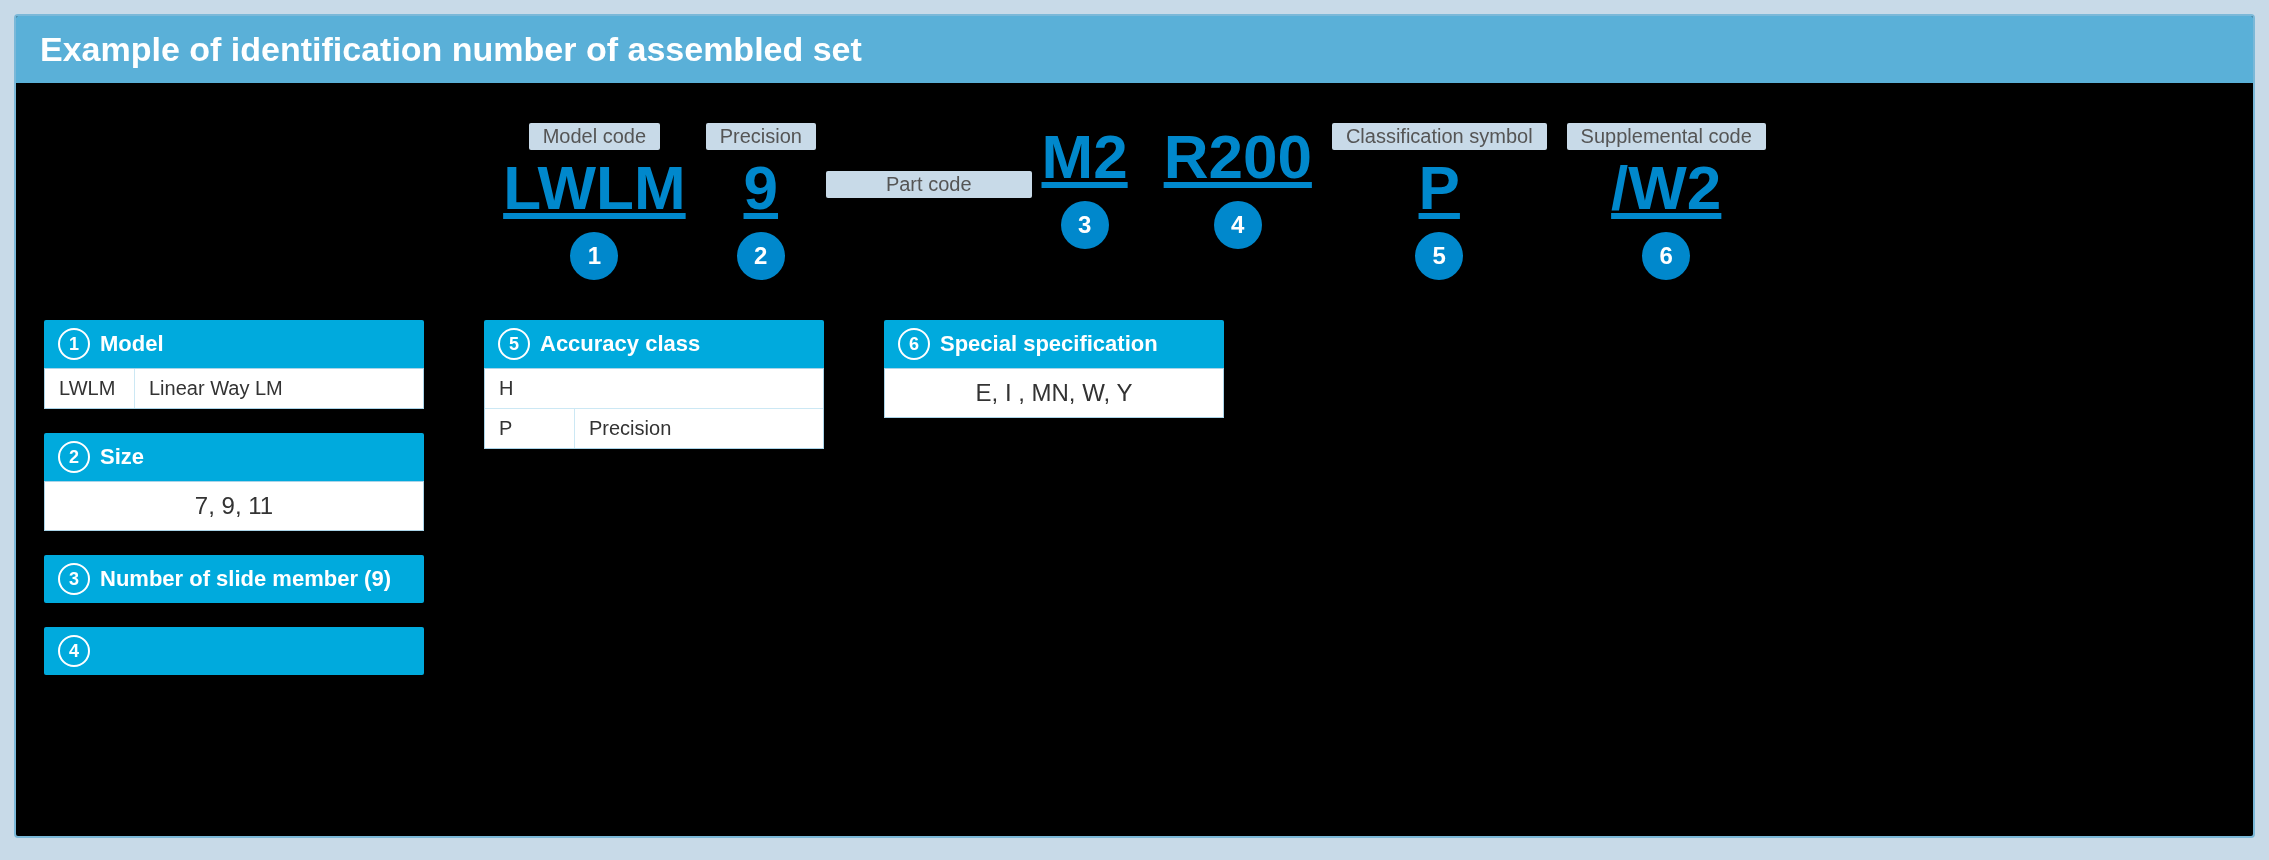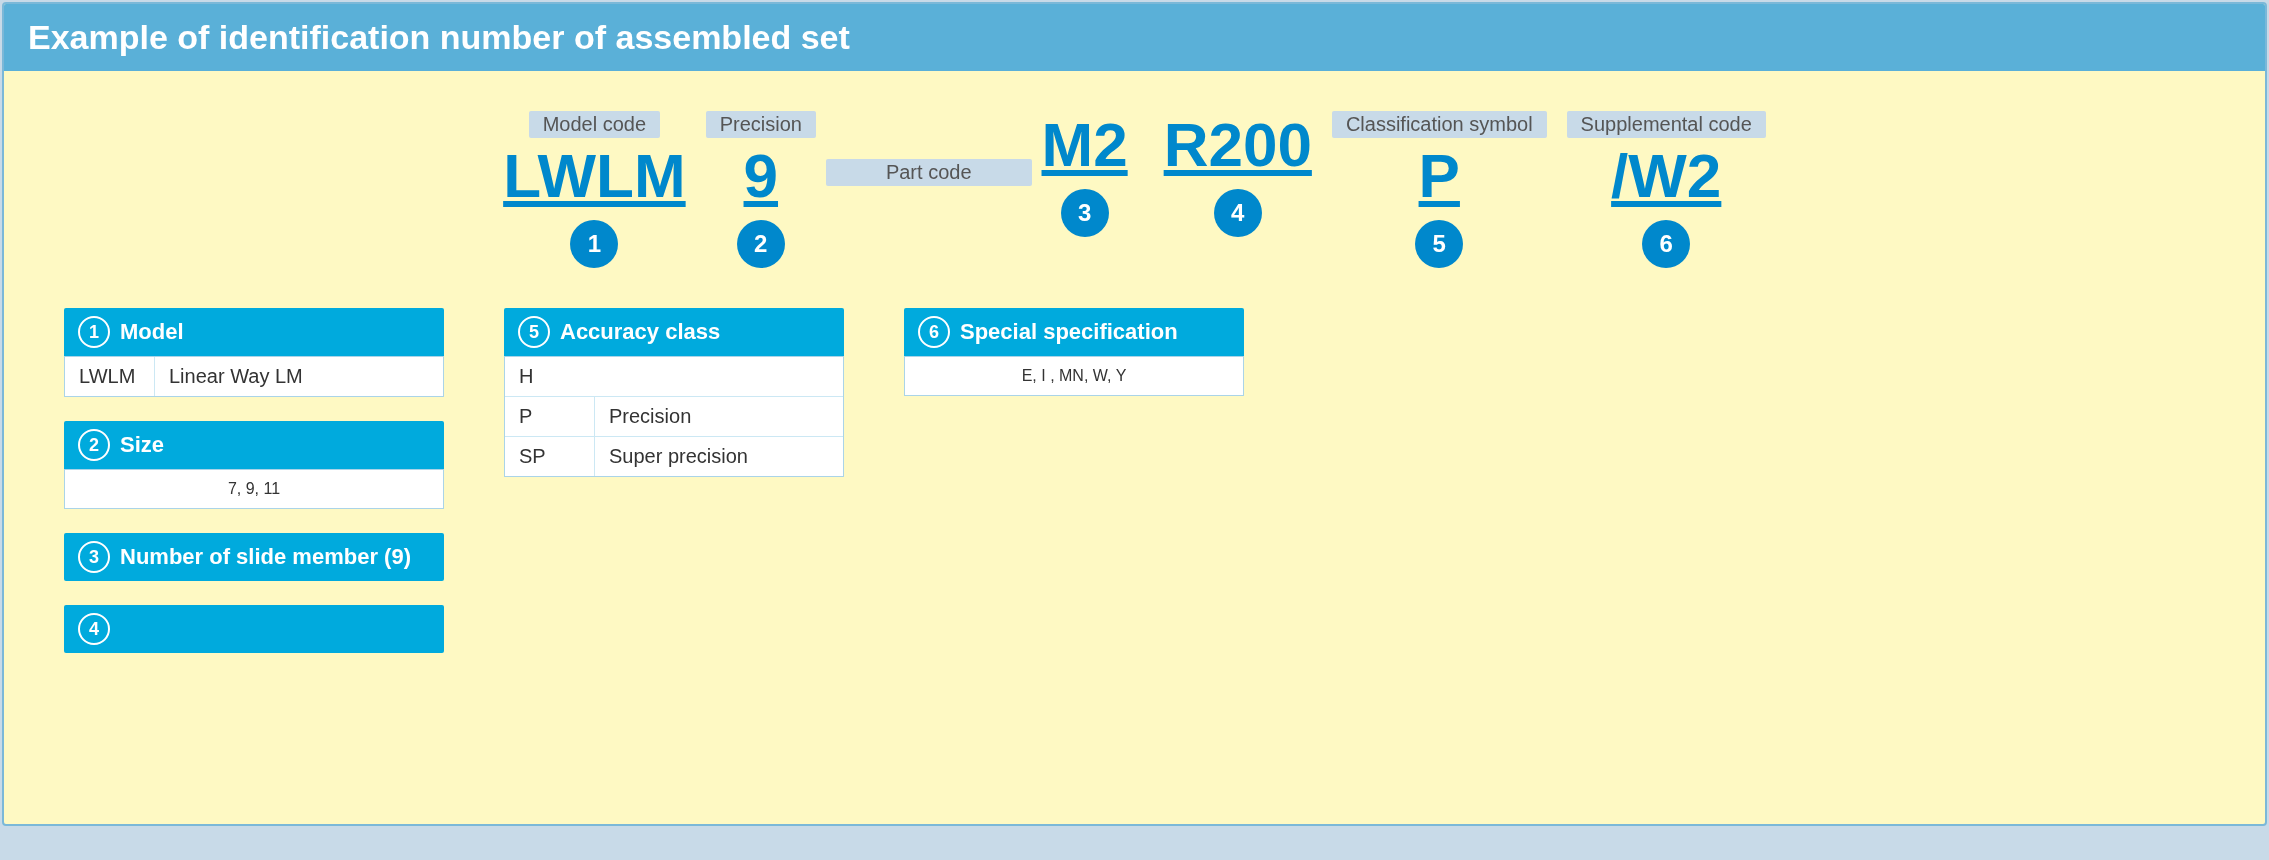--- a/index.html
+++ b/index.html
@@ -4,39 +4,39 @@
   <style>
     * { margin: 0; padding: 0; box-sizing: border-box; }
     body {
       font-family: Arial, sans-serif;
       background: #c8dae8;
       width: 2269px;
       height: 860px;
       overflow: hidden;
     }
     .outer-container {
-      margin: 2px;
-      background: #fef9c3;
+      margin: 14px;
+      background: #000000;
       border: 2px solid #7bb8d8;
       border-radius: 4px;
       padding: 0;
       height: calc(860px - 36px);
     }
     .title-bar {
       background: #5ab0d8;
       padding: 14px 24px;
       border-radius: 2px 2px 0 0;
     }
     .title-bar h1 {
       color: white;
       font-size: 34px;
       font-weight: bold;
     }
     .content {
-      padding: 30px 60px;
+      padding: 30px 28px;
     }
     
     .code-diagram {
       display: flex;
       align-items: flex-start;
       justify-content: center;
       gap: 0;
       margin-bottom: 40px;
       margin-top: 10px;
     }
@@ -147,21 +147,21 @@
     }
     .cell-code {
       min-width: 90px;
       font-weight: normal;
     }
     .cell-desc {
       flex: 1;
     }
     .single-row {
       padding: 10px 14px;
-      font-size: 16px;
+      font-size: 24px;
       color: #333;
       text-align: center;
     }
     
     .header-only {
       min-width: 380px;
     }
     .header-only .table-header {
       border-radius: 2px;
     }
@@ -266,24 +266,20 @@
             <span>Accuracy class</span>
           </div>
           <div class="table-body">
             <div class="table-row">
               <div class="table-cell cell-code">H</div>
             </div>
             <div class="table-row">
               <div class="table-cell cell-code">P</div>
               <div class="table-cell cell-desc">Precision</div>
             </div>
-            <div class="table-row">
-              <div class="table-cell cell-code">SP</div>
-              <div class="table-cell cell-desc">Super precision</div>
-            </div>
           </div>
         </div>
       </div>
 
       <div class="right-tables">
         <div class="table-section" style="min-width: 340px;">
           <div class="table-header">
             <div class="circle-num">6</div>
             <span>Special specification</span>
           </div>

